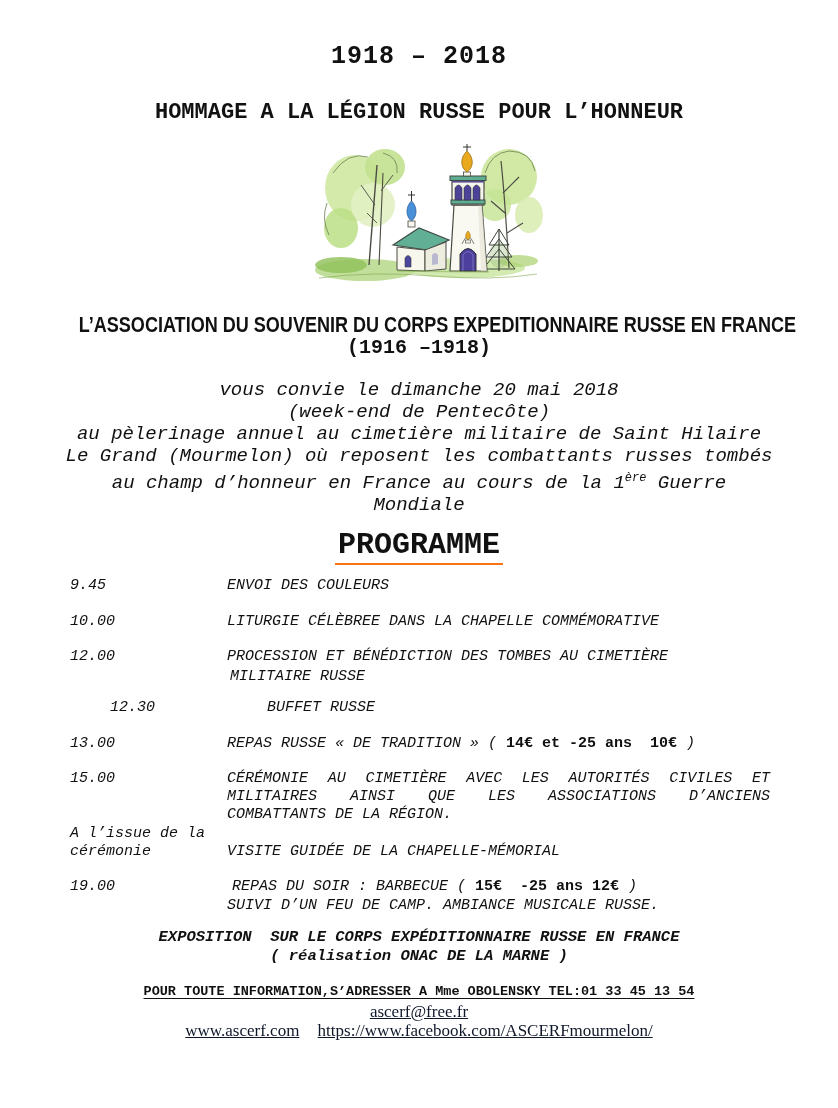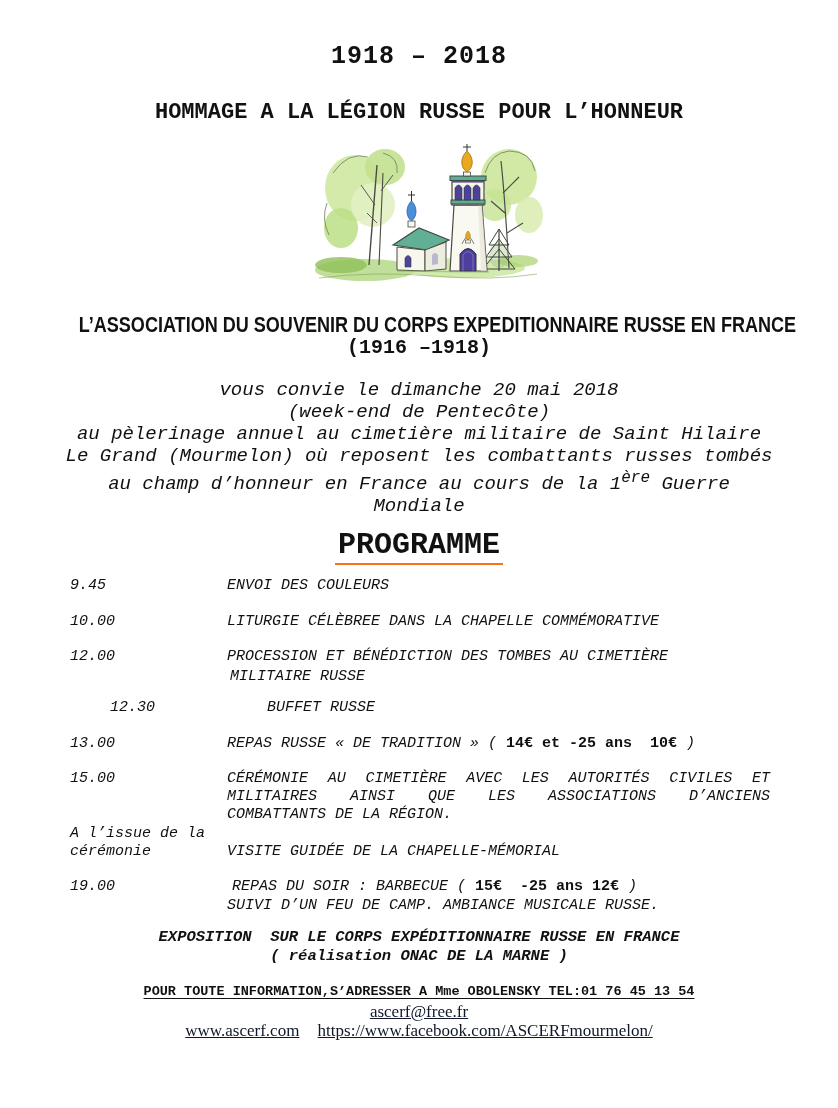--- a/index.html
+++ b/index.html
@@ -14,21 +14,21 @@
   .years{top:42px;font-size:25px;font-weight:bold;letter-spacing:1px;}
   .hommage{top:100px;font-size:22px;font-weight:bold;}
 
   .church{position:absolute;left:313px;top:143px;width:230px;height:144px;}
 
   .assoc1{top:312px;font-size:22px;font-weight:bold;font-family:"Liberation Sans",sans-serif;}
   .assoc1 .squeeze{display:inline-block;transform:scaleX(0.82);transform-origin:50% 50%;white-space:nowrap;}
   .assoc2{top:336px;font-size:20px;font-weight:bold;}
 
   .intro{top:379px;font-size:19px;font-style:italic;line-height:22px;}
-  .intro sup{font-size:16px;}
+  .intro sup{font-size:12px;}
 
   .prog-head{top:528px;font-size:30px;font-weight:bold;}
   .prog-head span{display:inline-block;border-bottom:2px solid #f97316;padding:0 3px 1px 3px;}
 
   .row{position:absolute;left:0;width:838px;display:flex;font-size:15px;font-style:italic;line-height:19px;}
   .row .time{width:227px;padding-left:70px;box-sizing:border-box;flex:none;}
   .row .desc{width:543px;flex:none;}
   .r1{top:576px;}
   .r2{top:612px;}
   .r3{top:647px;line-height:20px;}
@@ -188,21 +188,21 @@
       <div>SUIVI D’UN FEU DE CAMP. AMBIANCE MUSICALE RUSSE.</div>
     </div>
   </div>
 
   <div class="abs center expo">
     <div class="pre">EXPOSITION  SUR LE CORPS EXPÉDITIONNAIRE RUSSE EN FRANCE</div>
     <div class="pre">( réalisation ONAC DE LA MARNE )</div>
   </div>
 
   <div class="abs center contact">
-    <span>POUR TOUTE INFORMATION,S’ADRESSER A Mme OBOLENSKY TEL:01 76 45 13 54</span>
+    <span>POUR TOUTE INFORMATION,S’ADRESSER A Mme OBOLENSKY TEL:01 33 45 13 54</span>
   </div>
 
   <div class="abs center email-line">
     <a class="doc-link" href="#">ascerf@free.fr</a>
   </div>
 
   <div class="abs center links-line">
     <a class="doc-link" href="#">www.ascerf.com</a>
     <a class="doc-link" href="#">https://www.facebook.com/ASCERFmourmelon/</a>
   </div>

